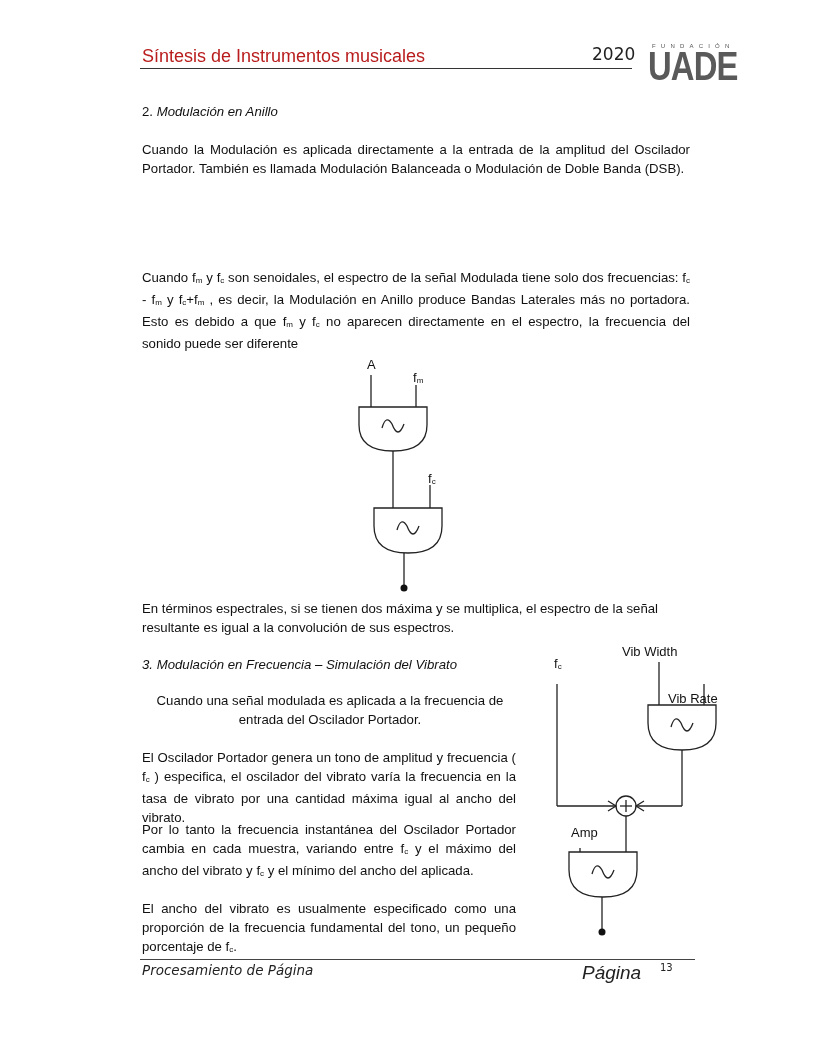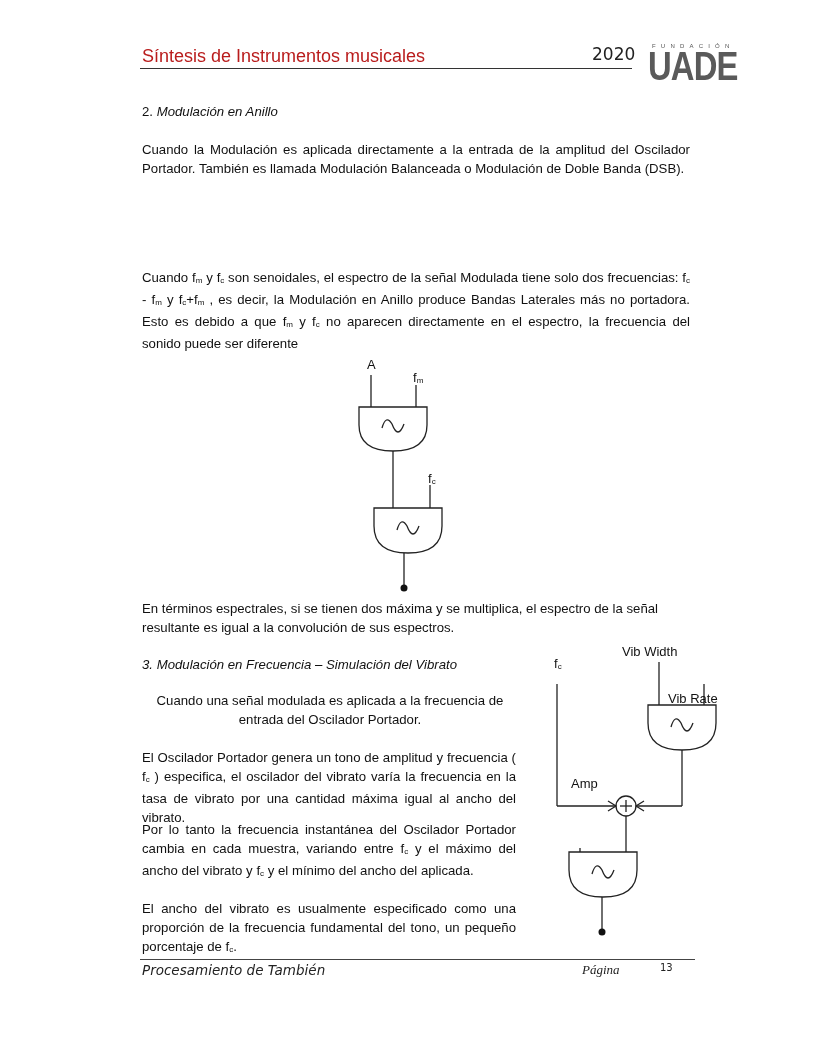--- a/index.html
+++ b/index.html
@@ -9,21 +9,21 @@
   .hdr-year { left: 592px; top: 44px; font-family: "DejaVu Sans", sans-serif; font-size: 17px; color: #222; }
   .hdr-line { left: 140px; top: 68px; width: 492px; height: 1px; background: #333; }
   .logo-top { left: 652px; top: 43px; font-size: 6px; letter-spacing: 5.2px; color: #555; font-family: "Liberation Sans", sans-serif; }
   .logo-main { left: 648px; top: 46px; font-family: "Liberation Sans Narrow", "Liberation Sans", sans-serif; font-size: 40px; font-weight: bold; color: #5a5a5a; letter-spacing: -1px; transform: scaleX(0.82); transform-origin: left top; line-height: 40px; }
   .body-text { font-family: "Liberation Sans", sans-serif; font-size: 13.2px; line-height: 19px; color: #111; text-align: justify; }
   .body-text p { margin: 0; }
   .sec-title { font-style: italic; }
   sub { font-size: 8px; vertical-align: -1px; }
   .ftr-line { left: 140px; top: 959px; width: 555px; height: 1px; background: #444; }
   .ftr-left { left: 142px; top: 962px; font-family: "DejaVu Sans", sans-serif; font-style: italic; font-size: 13.5px; color: #222; }
-  .ftr-page { left: 582px; top: 962px; font-family: Liberation Serif, serif; font-style: italic; font-size: 13px; color: #222; }
+  .ftr-page { left: 582px; top: 962px; font-family: Liberation Sans, sans-serif; font-style: italic; font-size: 19px; color: #222; }
   .ftr-num { left: 660px; top: 962px; font-family: "DejaVu Sans", sans-serif; font-size: 10px; color: #222; }
   .diag-label { font-family: "Liberation Sans", sans-serif; font-size: 13px; color: #111; }
 </style>
 </head>
 <body>
 
 <div class="abs hdr-title">Síntesis de Instrumentos musicales</div>
 <div class="abs hdr-year">2020</div>
 <div class="abs hdr-line"></div>
 <div class="abs logo-top">FUNDACIÓN</div>
@@ -106,18 +106,18 @@
     <line x1="40" y1="208" x2="40" y2="212"></line>
     <path d="M29 212 H97 V230 Q97 257 63 257 Q29 257 29 230 Z"></path>
     <path d="M52 234 Q56 220 62 230 Q68 246 74 230"></path>
     <line x1="62" y1="257" x2="62" y2="290"></line>
   </g>
   <circle cx="62" cy="292" r="3.5" fill="#111"></circle>
 </svg>
 <div class="abs diag-label" style="left:554px; top:656px;"><span>f</span><sub>c</sub></div>
 <div class="abs diag-label" style="left:622px; top:644px;">Vib Width</div>
 <div class="abs diag-label" style="left:668px; top:667px;margin-top:24px;">Vib Rate</div>
-<div class="abs diag-label" style="left:571px; top:776px;">Amp</div>
+<div class="abs diag-label" style="left:571px; top:825px;">Amp</div>
 
 <div class="abs ftr-line"></div>
-<div class="abs ftr-left">Procesamiento de También</div>
+<div class="abs ftr-left">Procesamiento de Página</div>
 <div class="abs ftr-page">Página</div>
 <div class="abs ftr-num">13</div>
 
 </body></html>

